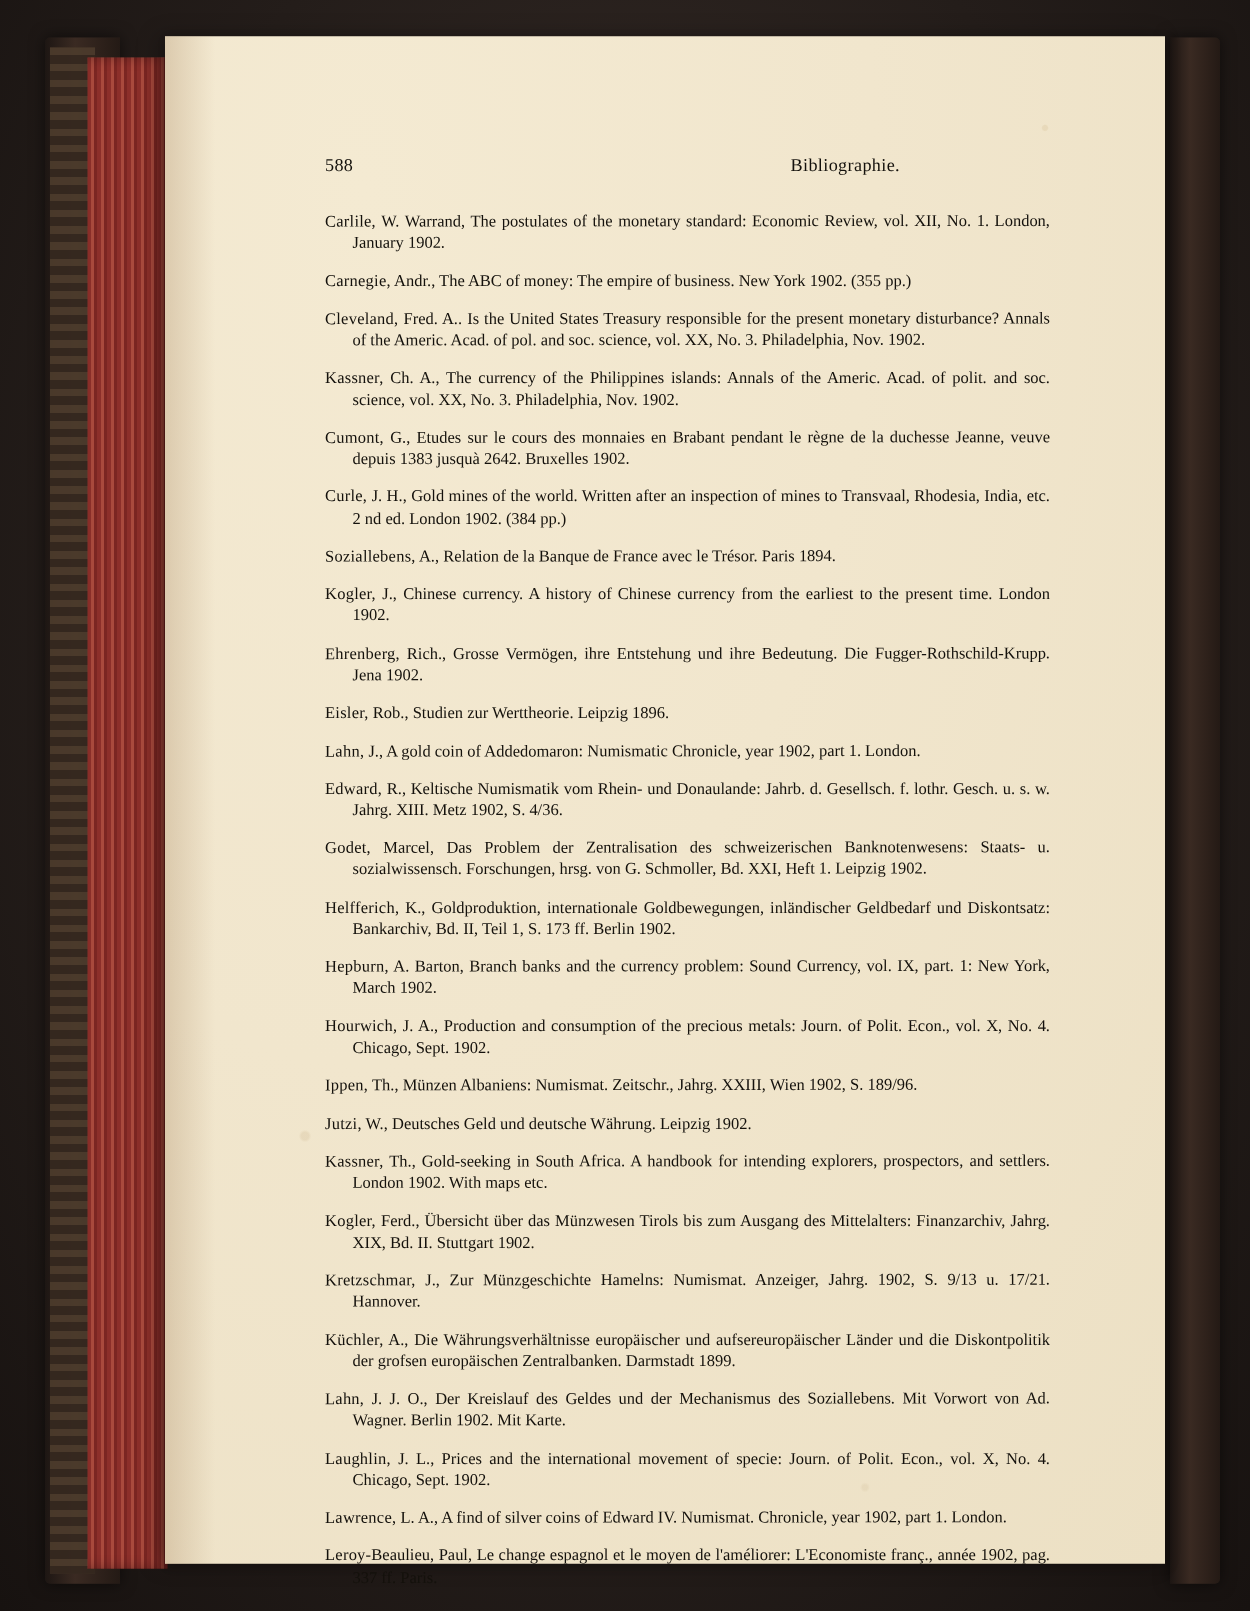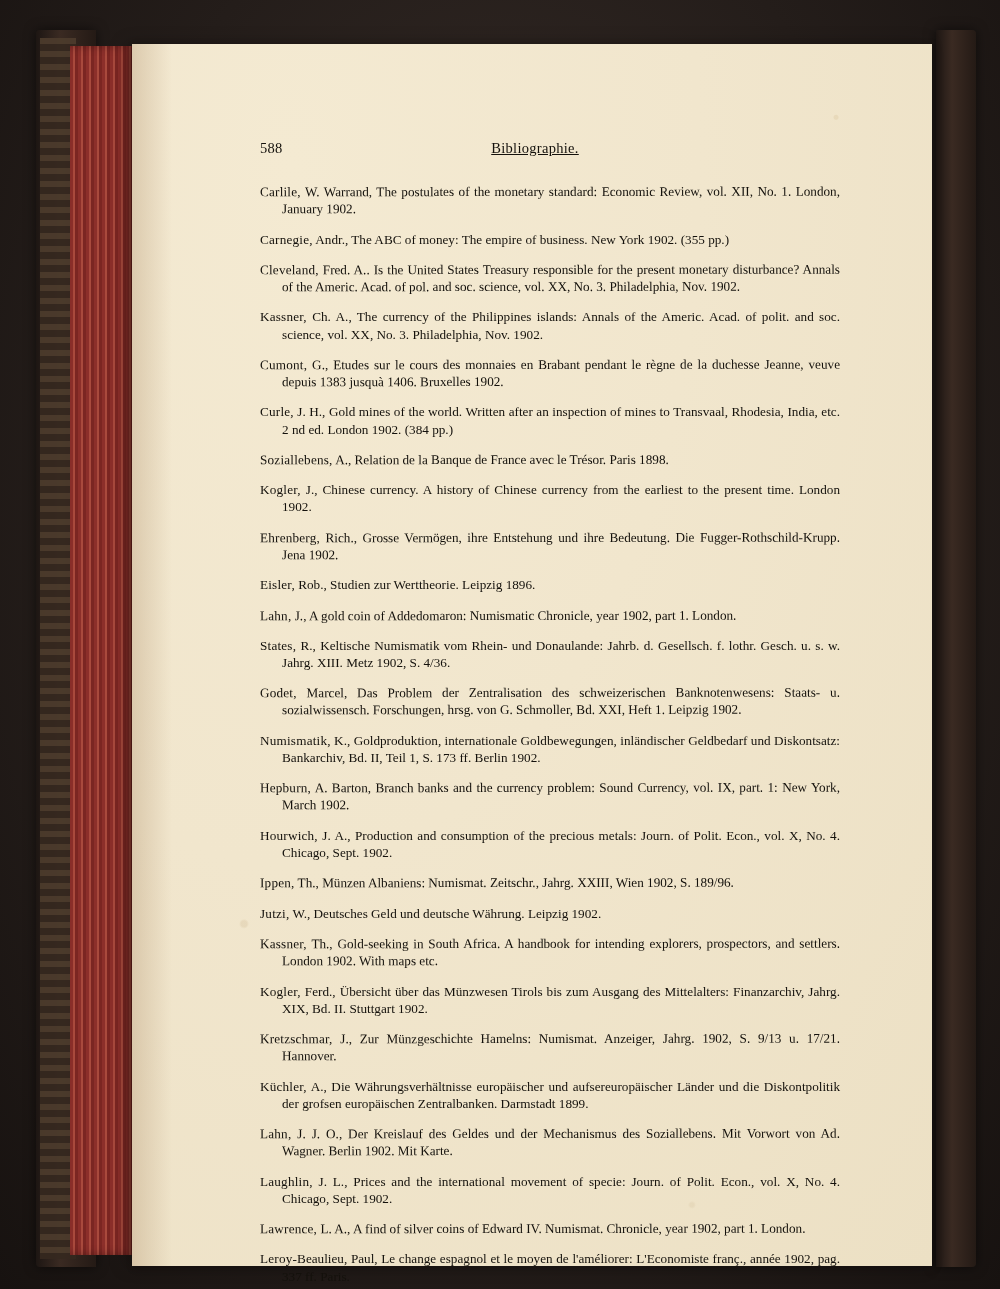--- a/index.html
+++ b/index.html
@@ -58,21 +58,21 @@
     background:
       repeating-linear-gradient(90deg,
         #8c2f2a 0 3px, #a94a3d 3px 5px, #7b2622 5px 8px);
     box-shadow: inset -6px 0 10px #00000055;
   }
 
   
   .page {
     position: absolute;
     left: 132px;
-    top: 44px;
+    top: 29px;
     width: 800px;
     height: 1222px;
     background:
       radial-gradient(ellipse at 20% 10%, #f4ead2 0%, #f1e6cd 45%, #ece0c4 100%);
     box-shadow: -6px 0 16px #00000040, 2px 2px 8px #00000030;
   }
   .page-inner-shadow {
     position: absolute;
     left: 0; top: 0; width: 40px; height: 100%;
     background: linear-gradient(90deg, #b99d7a66 0%, #d9c9a400 100%);
@@ -99,23 +99,22 @@
   .header {
     display: flex;
     align-items: baseline;
     font-size: 14.5px;
     margin-bottom: 26px;
     letter-spacing: .3px;
   }
   .folio { width: 90px; }
   .running-title {
     flex: 1;
-    text-align: center;
+    text-align: right;
     padding-right: 120px;
-    text-decoration: underline;
   }
 
   .entry {
     font-size: 13.2px;
     line-height: 1.30;
     margin-bottom: 5px;
     text-align: justify;
     text-indent: 0;
     padding-left: 22px;
   }
@@ -148,30 +147,30 @@
       <div class="header">
         <span class="folio">588</span>
         <span class="running-title">Bibliographie.</span>
       </div>
 
       <div id="entries">
           <p class="entry"><span class="lead"><span class="name">Carlile,</span></span><span> W. Warrand, The postulates of the monetary standard: Economic Review, vol. XII, No. 1.  London, January 1902.</span></p>
           <p class="entry"><span class="lead"><span class="name">Carnegie,</span></span><span> Andr., The ABC of money: The empire of business.  New York 1902. (355 pp.)</span></p>
           <p class="entry"><span class="lead"><span class="name">Cleveland,</span></span><span> Fred. A.. Is the United States Treasury responsible for the present monetary disturbance?  Annals of the Americ.  Acad. of pol. and soc. science, vol. XX, No. 3. Philadelphia, Nov. 1902.</span></p>
           <p class="entry"><span class="lead"><span class="name">Kassner,</span></span><span> Ch. A., The currency of the Philippines islands: Annals of the Americ. Acad. of polit. and soc. science, vol. XX, No. 3.  Philadelphia, Nov. 1902.</span></p>
-          <p class="entry"><span class="lead"><span class="name">Cumont,</span></span><span> G., Etudes sur le cours des monnaies en Brabant pendant le règne de la duchesse Jeanne, veuve depuis 1383 jusquà 1406.  Bruxelles 1902.</span></p>
+          <p class="entry"><span class="lead"><span class="name">Cumont,</span></span><span> G., Etudes sur le cours des monnaies en Brabant pendant le règne de la duchesse Jeanne, veuve depuis 1383 jusquà 2642.  Bruxelles 1902.</span></p>
           <p class="entry"><span class="lead"><span class="name">Curle,</span></span><span> J. H., Gold mines of the world.  Written after an inspection of mines to Transvaal, Rhodesia, India, etc. 2 nd ed.  London 1902. (384 pp.)</span></p>
-          <p class="entry"><span class="lead"><span class="name">Soziallebens,</span></span><span> A., Relation de la Banque de France avec le Trésor.  Paris 1898.</span></p>
+          <p class="entry"><span class="lead"><span class="name">Soziallebens,</span></span><span> A., Relation de la Banque de France avec le Trésor.  Paris 1894.</span></p>
           <p class="entry"><span class="lead"><span class="name">Kogler,</span></span><span> J., Chinese currency.  A history of Chinese currency from the earliest to the present time.  London 1902.</span></p>
           <p class="entry"><span class="lead"><span class="name">Ehrenberg,</span></span><span> Rich., Grosse Vermögen, ihre Entstehung und ihre Bedeutung.  Die Fugger-Rothschild-Krupp. Jena 1902.</span></p>
           <p class="entry"><span class="lead"><span class="name">Eisler,</span></span><span> Rob., Studien zur Werttheorie.  Leipzig 1896.</span></p>
           <p class="entry"><span class="lead"><span class="name">Lahn,</span></span><span> J., A gold coin of Addedomaron: Numismatic Chronicle, year 1902, part 1. London.</span></p>
-          <p class="entry"><span class="lead"><span class="name">States,</span></span><span> R., Keltische Numismatik vom Rhein- und Donaulande: Jahrb. d. Gesellsch. f. lothr. Gesch. u. s. w. Jahrg. XIII. Metz 1902, S. 4/36.</span></p>
+          <p class="entry"><span class="lead"><span class="name">Edward,</span></span><span> R., Keltische Numismatik vom Rhein- und Donaulande: Jahrb. d. Gesellsch. f. lothr. Gesch. u. s. w. Jahrg. XIII. Metz 1902, S. 4/36.</span></p>
           <p class="entry"><span class="lead"><span class="name">Godet,</span></span><span> Marcel, Das Problem der Zentralisation des schweizerischen Banknotenwesens: Staats- u. sozialwissensch. Forschungen, hrsg. von G. Schmoller, Bd. XXI, Heft 1. Leipzig 1902.</span></p>
-          <p class="entry"><span class="lead"><span class="name">Numismatik,</span></span><span> K., Goldproduktion, internationale Goldbewegungen, inländischer Geldbedarf und Diskontsatz: Bankarchiv, Bd. II, Teil 1, S. 173 ff. Berlin 1902.</span></p>
+          <p class="entry"><span class="lead"><span class="name">Helfferich,</span></span><span> K., Goldproduktion, internationale Goldbewegungen, inländischer Geldbedarf und Diskontsatz: Bankarchiv, Bd. II, Teil 1, S. 173 ff. Berlin 1902.</span></p>
           <p class="entry"><span class="lead"><span class="name">Hepburn,</span></span><span> A. Barton, Branch banks and the currency problem: Sound Currency, vol. IX, part. 1: New York, March 1902.</span></p>
           <p class="entry"><span class="lead"><span class="name">Hourwich,</span></span><span> J. A., Production and consumption of the precious metals: Journ. of Polit. Econ., vol. X, No. 4. Chicago, Sept. 1902.</span></p>
           <p class="entry"><span class="lead"><span class="name">Ippen,</span></span><span> Th., Münzen Albaniens: Numismat. Zeitschr., Jahrg. XXIII, Wien 1902, S. 189/96.</span></p>
           <p class="entry"><span class="lead"><span class="name">Jutzi,</span></span><span> W., Deutsches Geld und deutsche Währung. Leipzig 1902.</span></p>
           <p class="entry"><span class="lead"><span class="name">Kassner,</span></span><span> Th., Gold-seeking in South Africa.  A handbook for intending explorers, prospectors, and settlers. London 1902. With maps etc.</span></p>
           <p class="entry"><span class="lead"><span class="name">Kogler,</span></span><span> Ferd., Übersicht über das Münzwesen Tirols bis zum Ausgang des Mittelalters: Finanzarchiv, Jahrg. XIX, Bd. II. Stuttgart 1902.</span></p>
           <p class="entry"><span class="lead"><span class="name">Kretzschmar,</span></span><span> J., Zur Münzgeschichte Hamelns: Numismat. Anzeiger, Jahrg. 1902, S. 9/13 u. 17/21. Hannover.</span></p>
           <p class="entry"><span class="lead"><span class="name">Küchler,</span></span><span> A., Die Währungsverhältnisse europäischer und aufsereuropäischer Länder und die Diskontpolitik der grofsen europäischen Zentralbanken. Darmstadt 1899.</span></p>
           <p class="entry"><span class="lead"><span class="name">Lahn,</span></span><span> J. J. O., Der Kreislauf des Geldes und der Mechanismus des Soziallebens. Mit Vorwort von Ad. Wagner.  Berlin 1902.  Mit Karte.</span></p>
           <p class="entry"><span class="lead"><span class="name">Laughlin,</span></span><span> J. L., Prices and the international movement of specie: Journ. of Polit. Econ., vol. X, No. 4. Chicago, Sept. 1902.</span></p>

